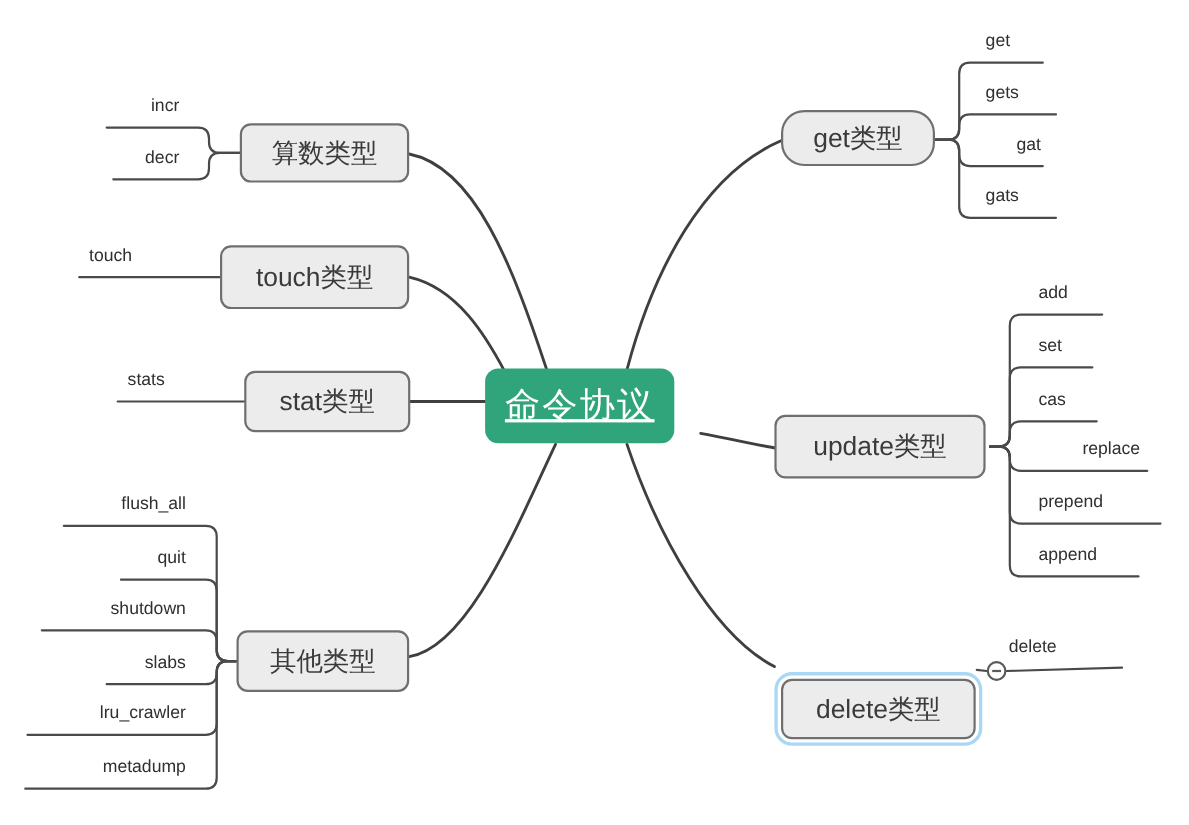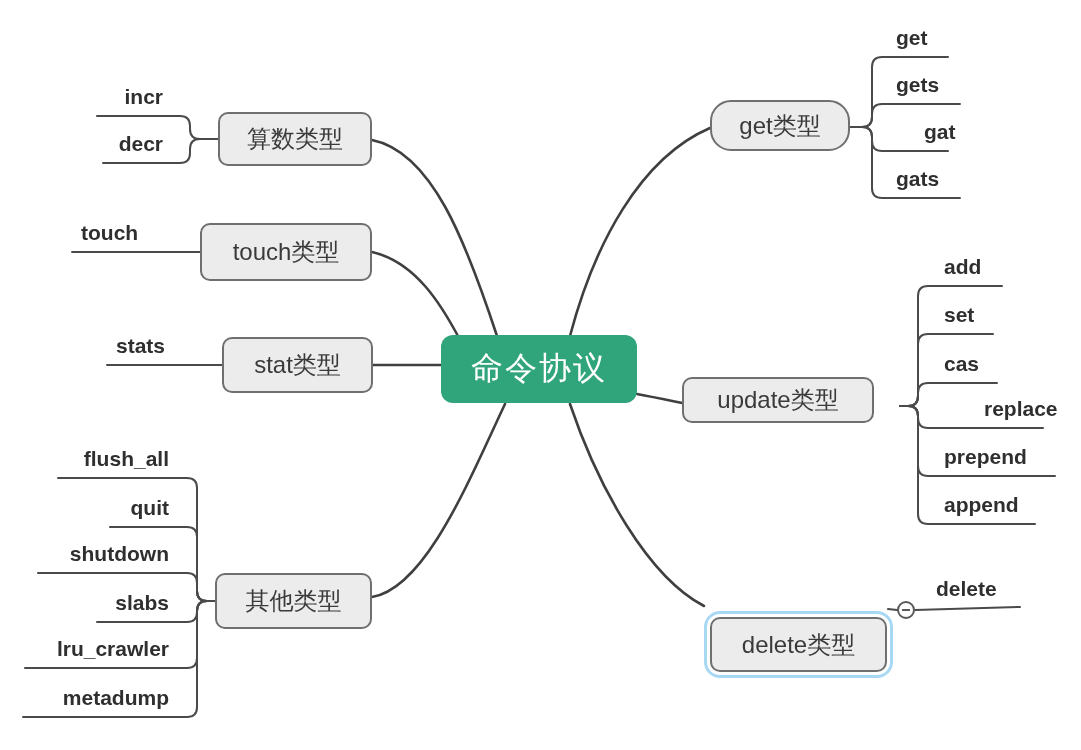--- a/index.html
+++ b/index.html
@@ -42,24 +42,23 @@
     background:var(--center-fill);
     border:none;
     border-radius:12px;
     color:var(--center-text);
     font-size:32px;
     letter-spacing:2px;
   }
   .leaf{
     position:absolute;
     color:var(--leaf-text);
-    font-size:21px;
+    font-size:16px;
     white-space:nowrap;
     line-height:24px;
-    font-weight:bold;
   }
   .handle{
     position:absolute;
     width:18px;height:18px;
     background:#fff;
     border:2px solid #5a5a5a;
     border-radius:50%;
     box-sizing:border-box;
   }
   .handle .bar{
@@ -104,33 +103,33 @@
     <path class="twig" d="M 900,406 L 908,406 Q 918,406 918,396 L 918,344 Q 918,334 928,334 L 993,334"></path>
     <path class="twig" d="M 900,406 L 908,406 Q 918,406 918,396 L 918,393 Q 918,383 928,383 L 997,383"></path>
     <path class="twig" d="M 900,406 L 908,406 Q 918,406 918,416 L 918,418 Q 918,428 928,428 L 1043,428"></path>
     <path class="twig" d="M 900,406 L 908,406 Q 918,406 918,416 L 918,466 Q 918,476 928,476 L 1055,476"></path>
     <path class="twig" d="M 900,406 L 908,406 Q 918,406 918,416 L 918,514 Q 918,524 928,524 L 1035,524"></path>
 
     <path class="twig" d="M 888,609 L 897,610"></path>
     <path class="twig" d="M 915,610 L 1020,607"></path>
   </svg>
 
-  <div class="node center" style="left:441px;top:335px;width:196px;height:68px;">命令协议</div>
+  <div class="node center" style="left:441px;top:335px;width:172px;height:68px;text-decoration:underline;">命令协议</div>
 
   <div class="node" style="left:218px;top:112px;width:154px;height:54px;">算数类型</div>
 
   <div class="node" style="left:200px;top:223px;width:172px;height:58px;">touch类型</div>
 
   <div class="node" style="left:222px;top:337px;width:151px;height:56px;">stat类型</div>
 
   <div class="node" style="left:215px;top:573px;width:157px;height:56px;">其他类型</div>
 
   <div class="node" style="left:710px;top:100px;width:140px;height:51px;border-radius:21px;">get类型</div>
 
-  <div class="node" style="left:682px;top:377px;width:192px;height:46px;">update类型</div>
+  <div class="node" style="left:704px;top:377px;width:192px;height:58px;">update类型</div>
 
   <div class="node selected" style="left:710px;top:582px;width:177px;height:55px;margin-top:35px;">delete类型</div>
 
   <div class="handle" style="left:897px;top:601px;">
     <span class="bar"></span>
   </div>
 
   <div class="leaf" style="right:918px;top:85px;">incr</div>
   <div class="leaf" style="right:918px;top:132px;">decr</div>
   <div class="leaf" style="left:81px;top:221px;">touch</div>
@@ -145,15 +144,15 @@
   <div class="leaf" style="left:896px;top:26px;">get</div>
   <div class="leaf" style="left:896px;top:73px;">gets</div>
   <div class="leaf" style="left:896px;top:120px;margin-left:28px;">gat</div>
   <div class="leaf" style="left:896px;top:167px;">gats</div>
   <div class="leaf" style="left:944px;top:255px;">add</div>
   <div class="leaf" style="left:944px;top:303px;">set</div>
   <div class="leaf" style="left:944px;top:352px;">cas</div>
   <div class="leaf" style="left:944px;top:397px;margin-left:40px;">replace</div>
   <div class="leaf" style="left:944px;top:445px;">prepend</div>
   <div class="leaf" style="left:944px;top:493px;">append</div>
-  <div class="leaf" style="left:936px;top:577px;">delete</div>
+  <div class="leaf" style="left:917px;top:577px;">delete</div>
 
 </div>
 
 </body></html>

